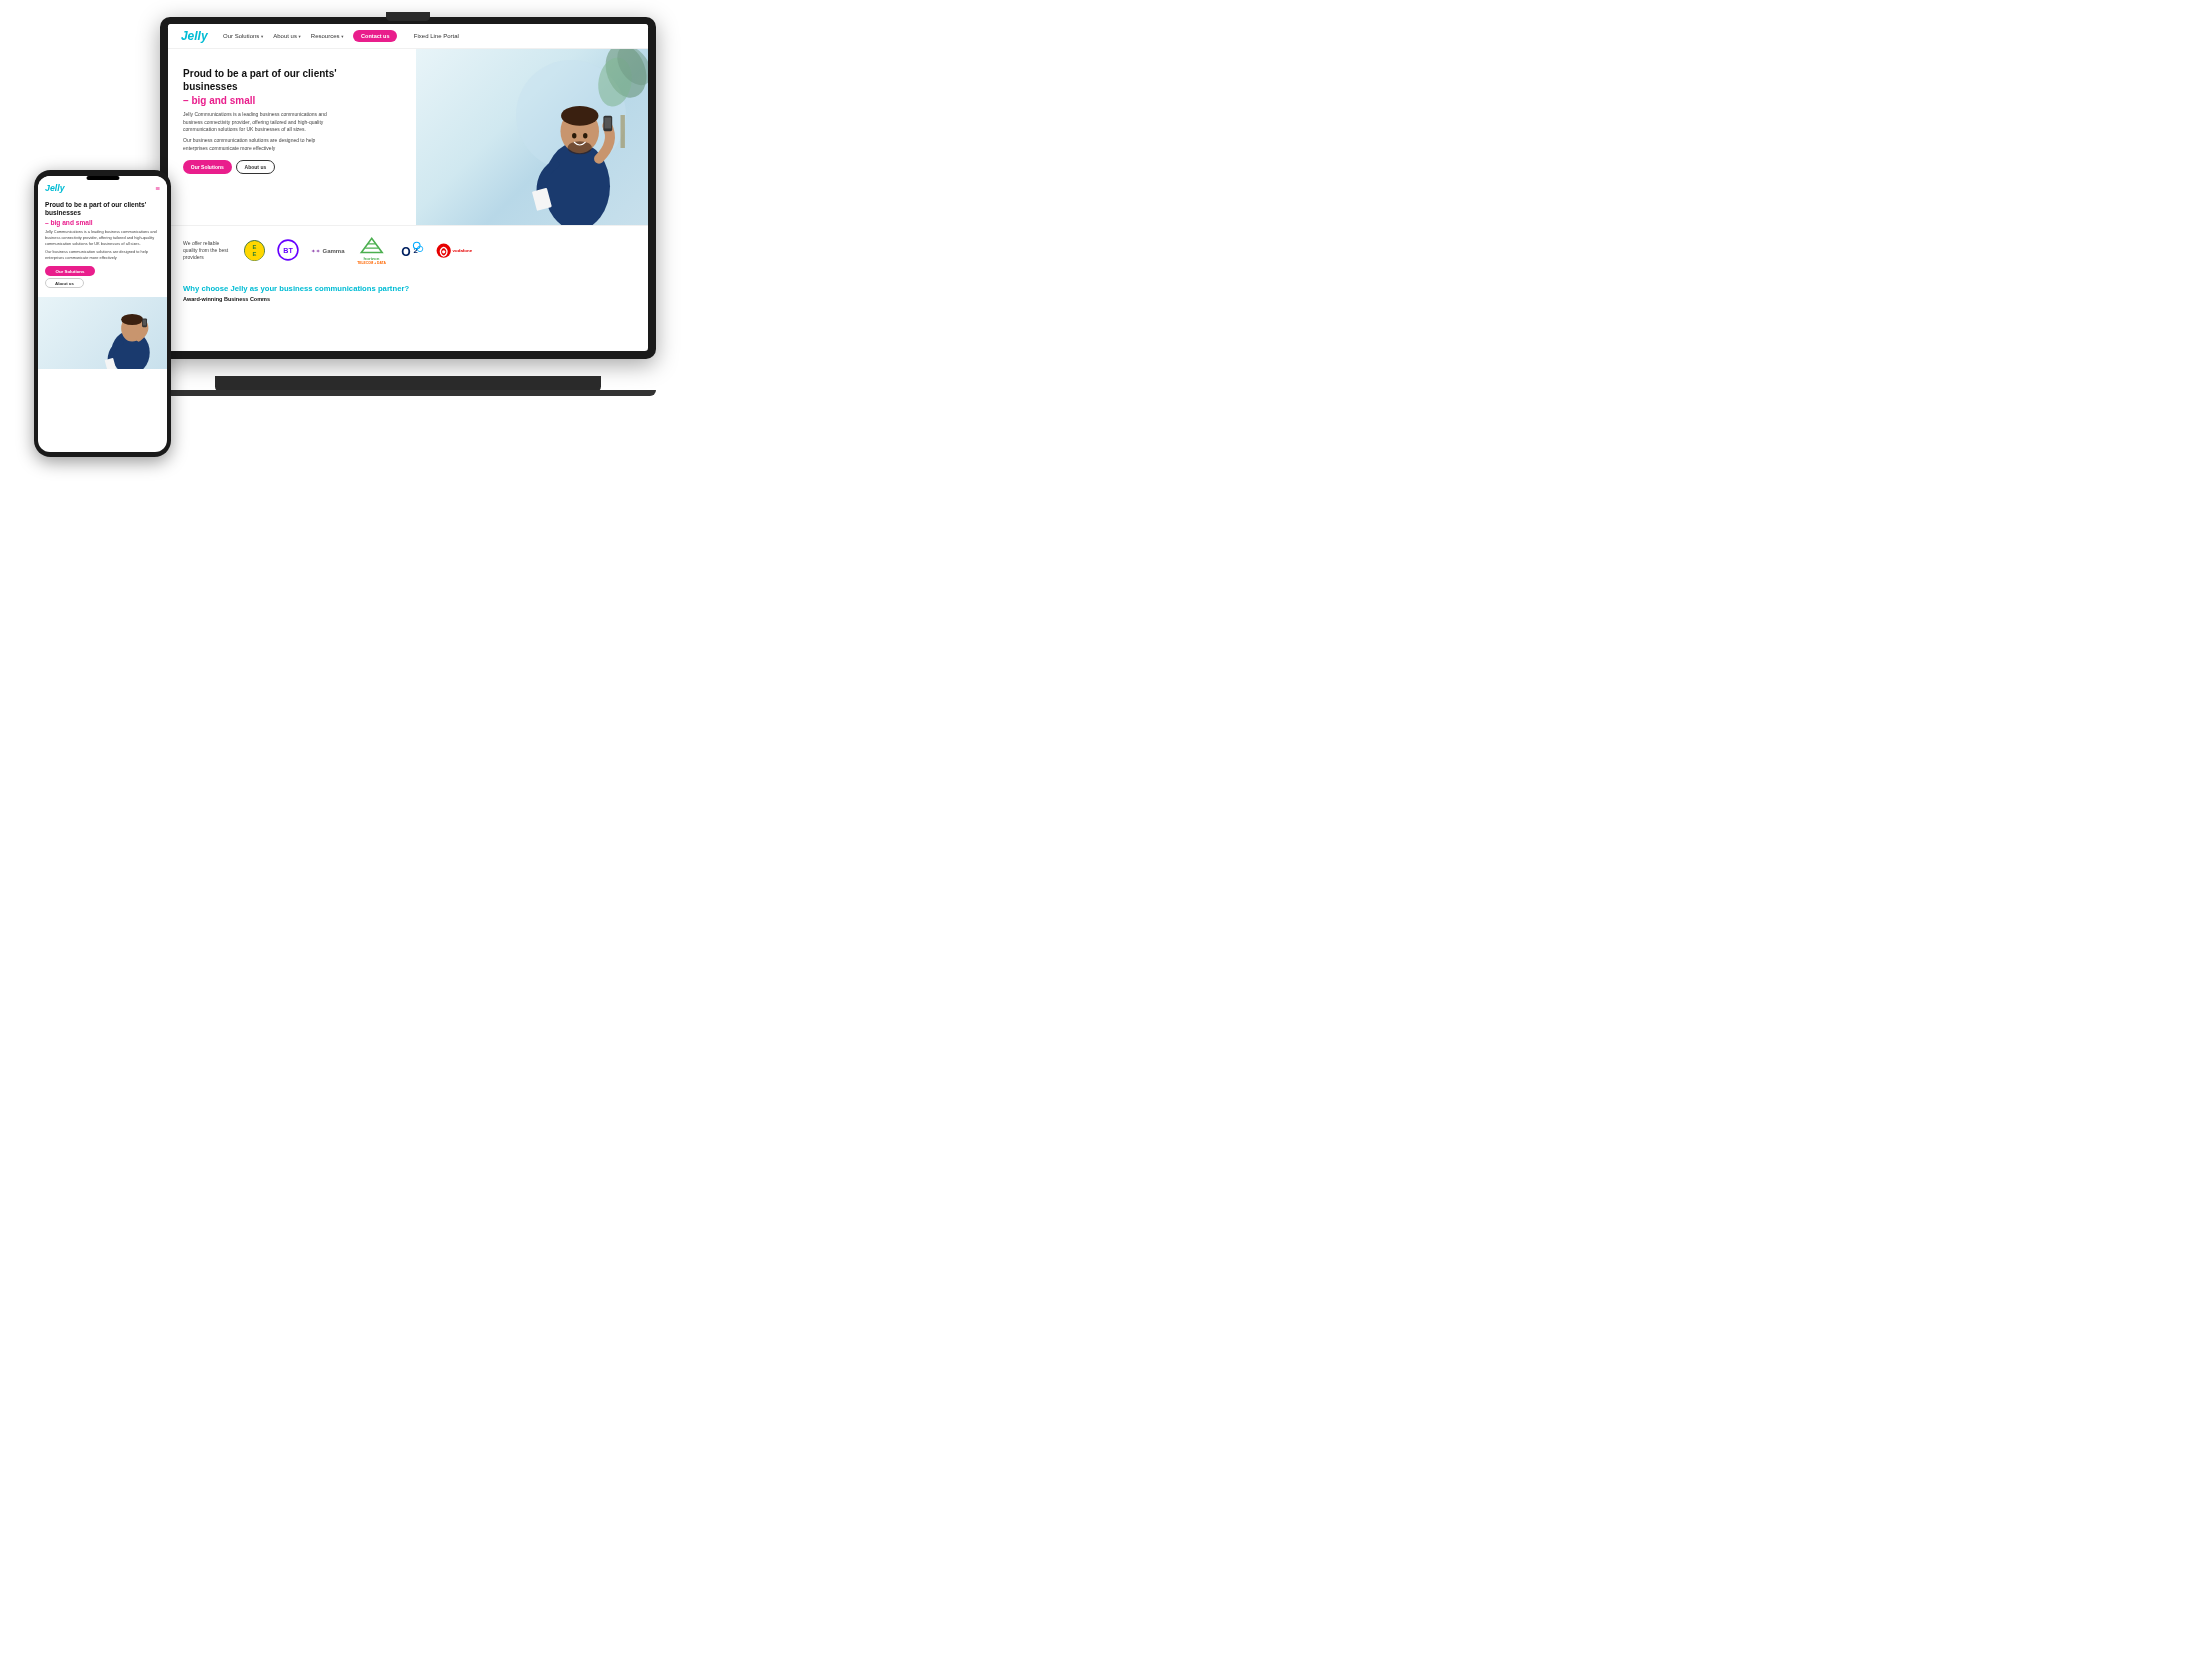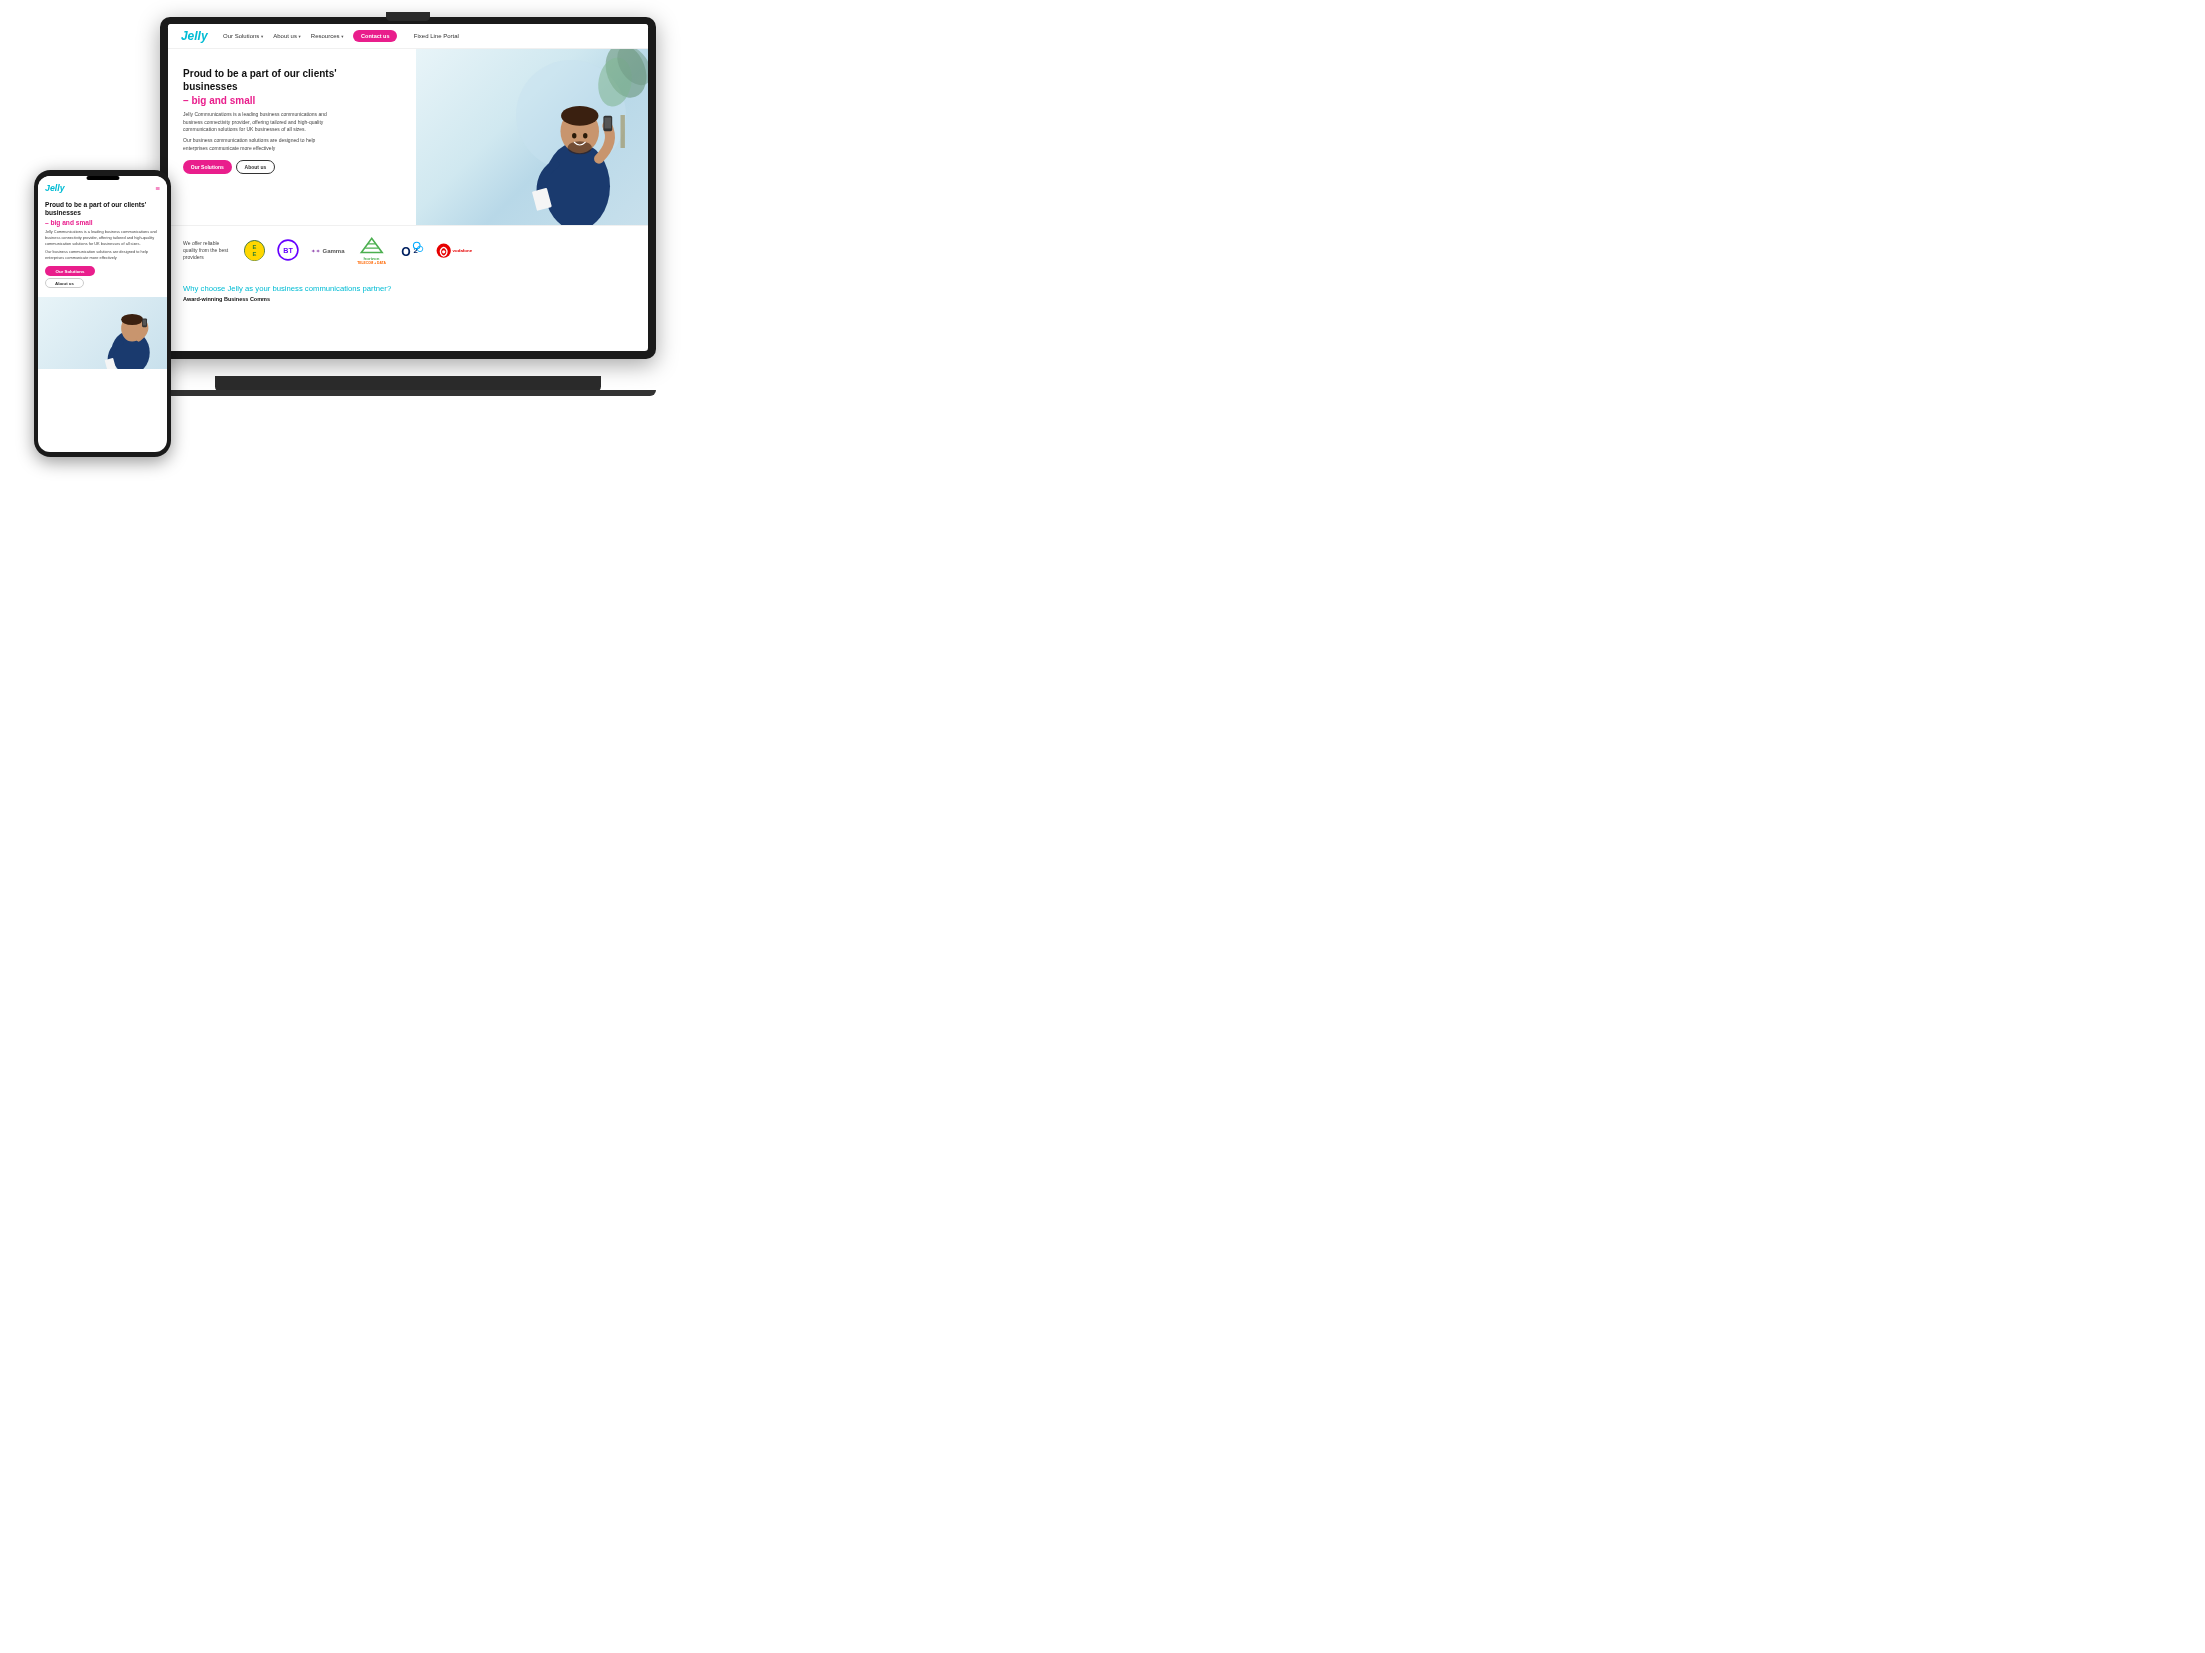--- a/index.html
+++ b/index.html
@@ -245,21 +245,21 @@
     }
 
     
     .why-section {
       padding: 8.8px 15.4px;
       background: #fff;
     }
 
     .why-title {
       font-size: 7.7px;
-      font-weight: 400;
+      font-weight: 700;
       color: #111;
       margin-bottom: 3.3px;
     }
 
     .why-title span {
       color: #00bcd4;
     }
 
     .why-subtitle {
       font-size: 5.5px;

